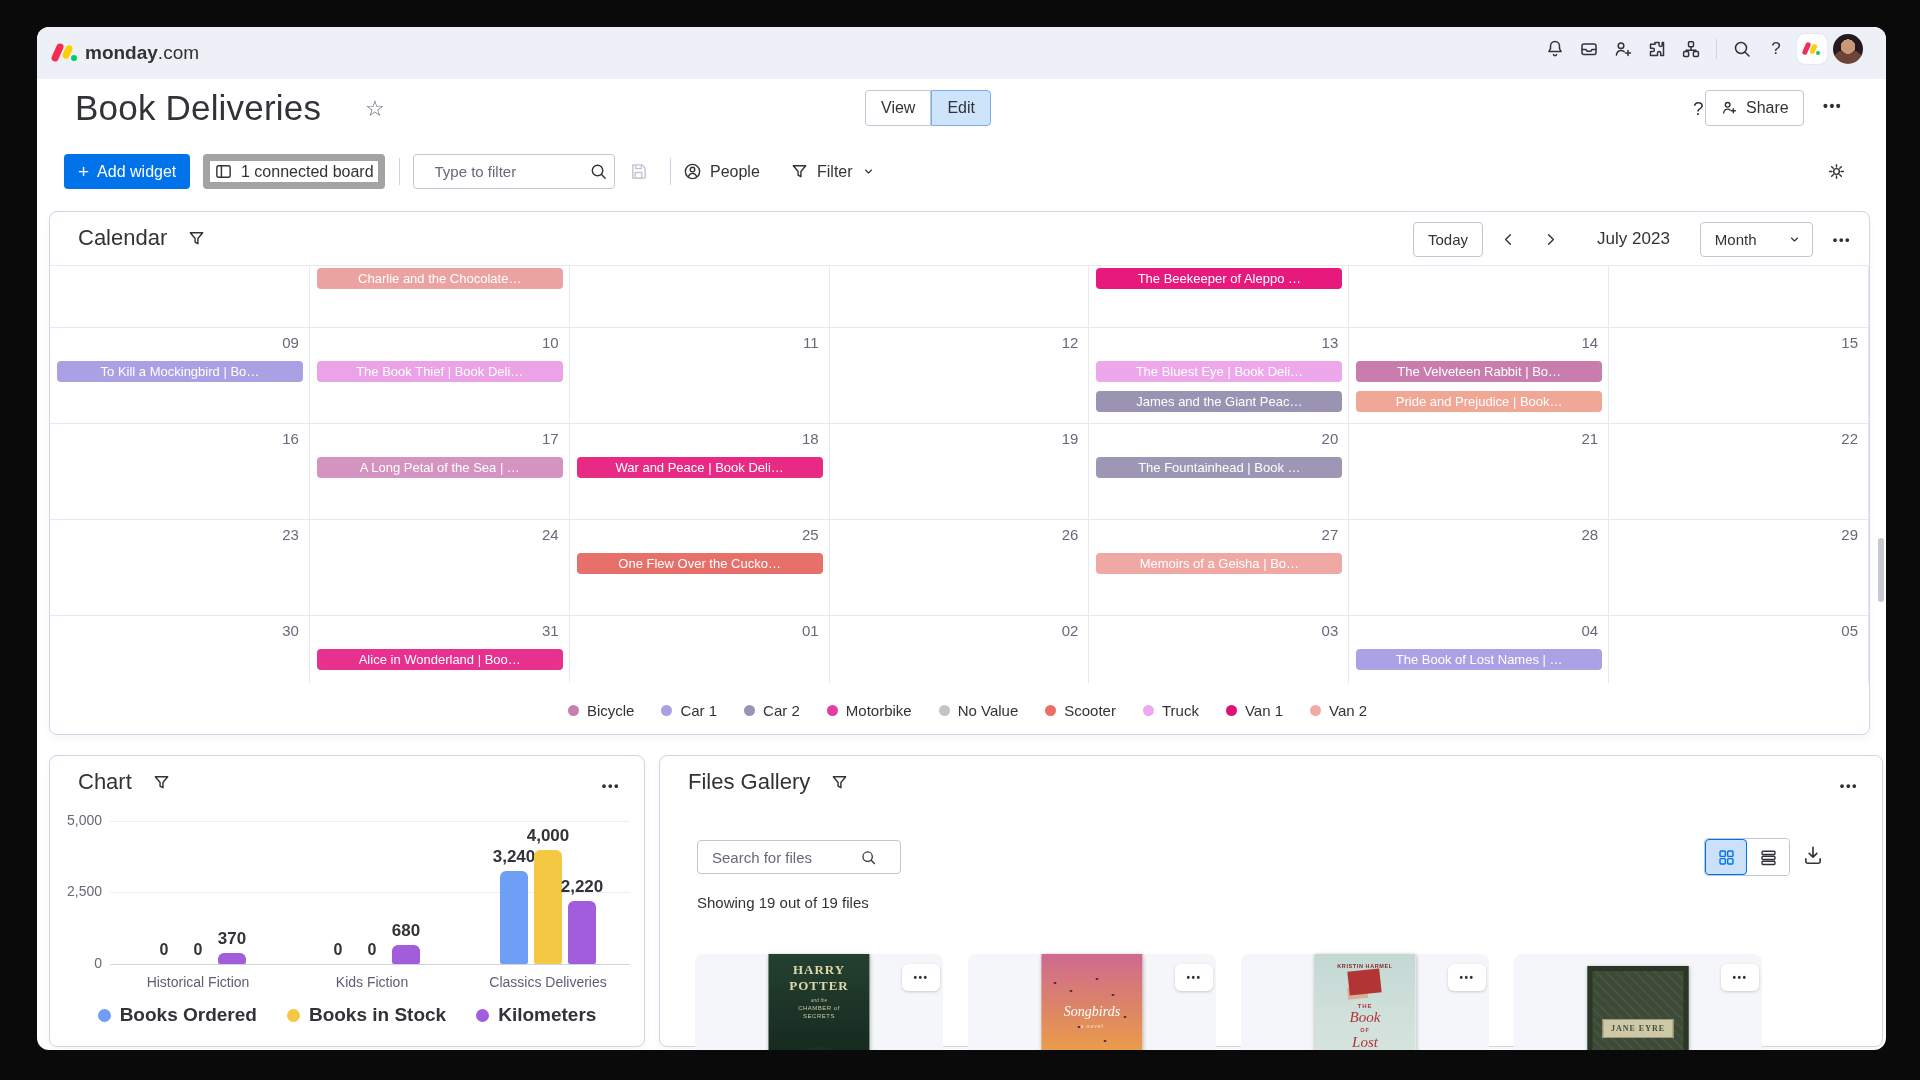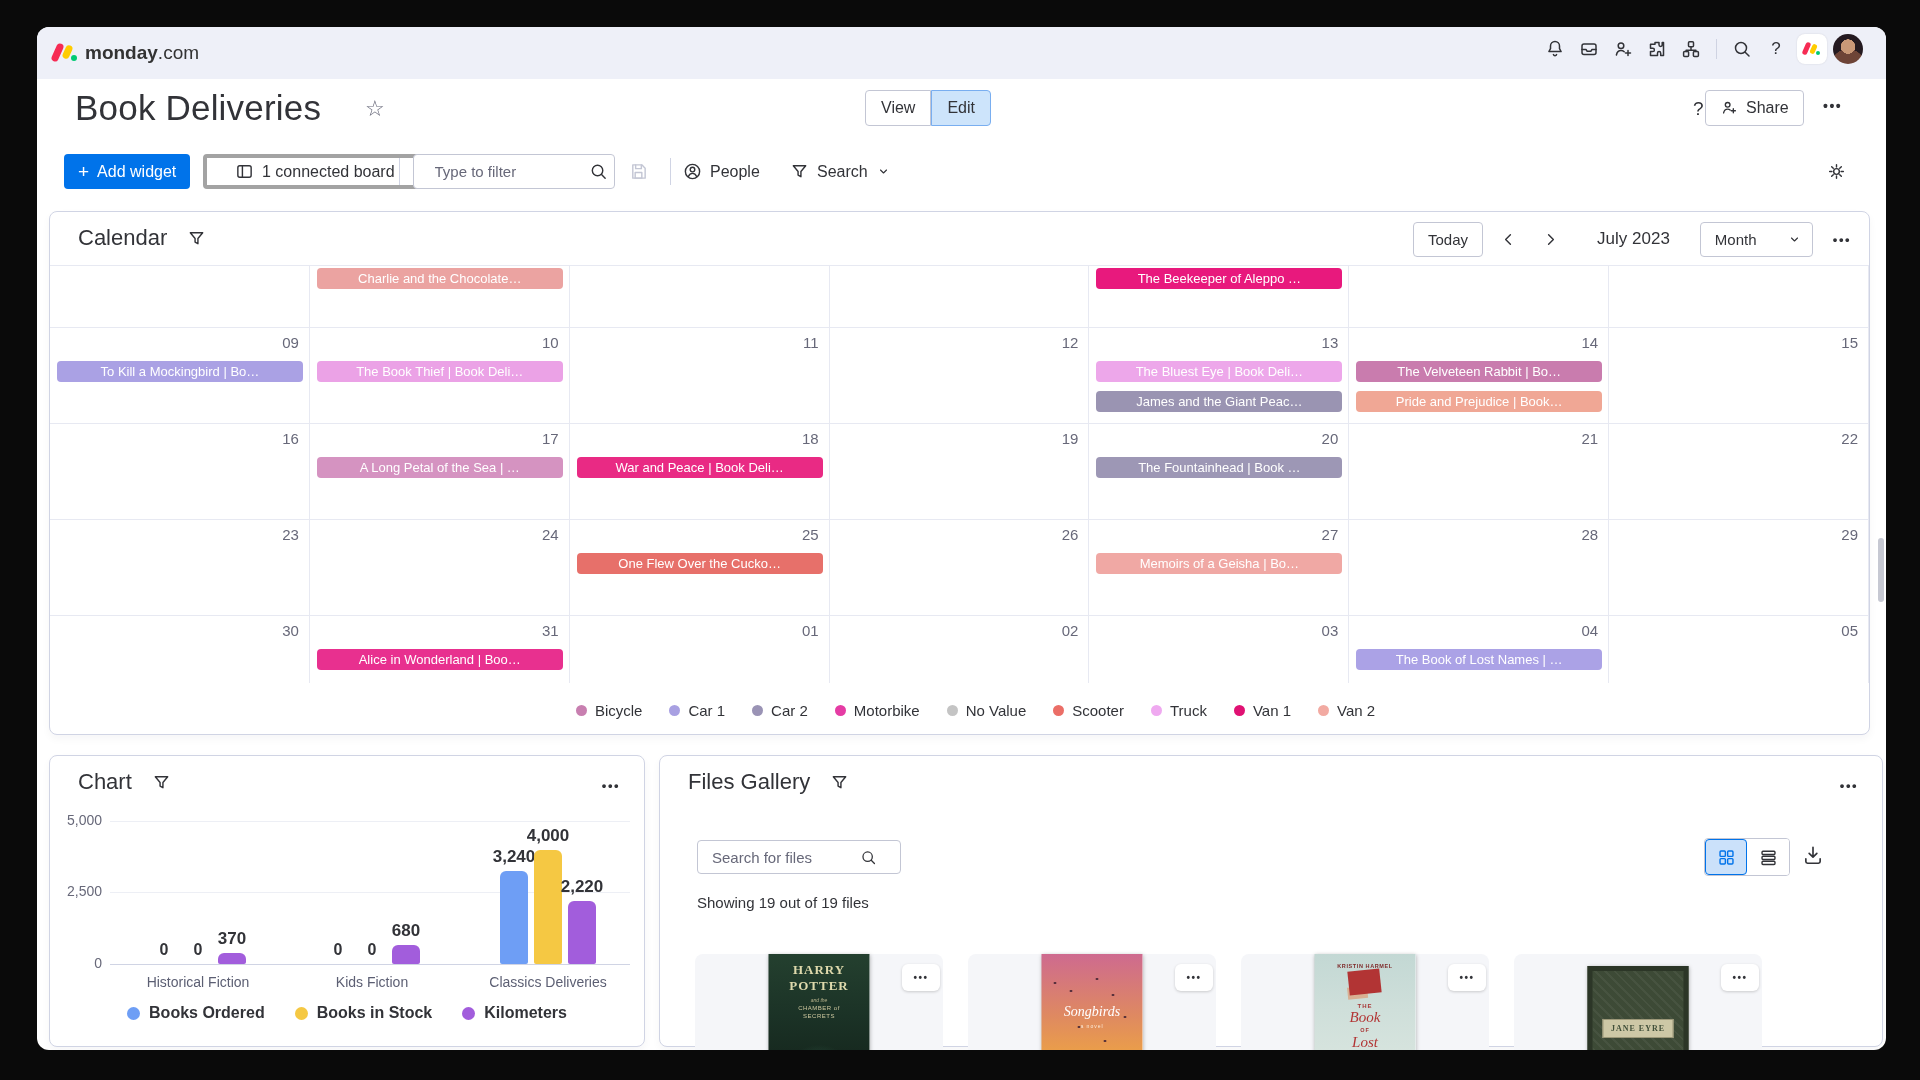--- a/index.html
+++ b/index.html
@@ -43,21 +43,21 @@
   .share-btn{position:absolute;left:1668px;top:20px;height:36px;padding:0 14px;display:flex;align-items:center;gap:8px;
     border:1px solid #c3c6d4;border-radius:4px;font-size:16px;color:#323338;background:#fff;cursor:pointer;}
   .share-btn svg{width:18px;height:18px;stroke:#323338;fill:none;stroke-width:1.5;stroke-linecap:round;stroke-linejoin:round;}
   .dots{color:#323338;font-size:13px;letter-spacing:1.5px;font-weight:700;cursor:pointer;}
   .tr-dots{position:absolute;left:1786px;top:28px;font-size:14px;}
   
   .toolbar{position:absolute;left:0;top:113px;width:100%;height:63px;}
   .tb-item{position:absolute;top:14px;height:35px;display:flex;align-items:center;}
   .btn-primary{left:27px;background:#0073ea;color:#fff;border-radius:4px;padding:0 14px;gap:8px;font-size:16px;cursor:pointer;}
   .btn-plus{font-size:19px;font-weight:400;line-height:1;}
-  .btn-outline{background:#fff;border:4px solid #a3a3a3;border-radius:4px;padding:0 28px;gap:8px;font-size:16px;color:#323338;cursor:pointer;}
+  .btn-outline{background:#fff;border:7px solid #a3a3a3;border-radius:4px;padding:0 4px;gap:8px;font-size:16px;color:#323338;cursor:pointer;}
   .b-connected{left:166px;}
   .tool-divider{position:absolute;top:18px;width:1px;height:27px;background:#d0d4e4;}
   .filter-input-wrap{left:376px;width:202px;border:1px solid #c3c6d4;border-radius:4px;background:#fff;justify-content:center;}
   .filter-input-wrap input{border:none;outline:none;background:transparent;font-size:15px;color:#323338;width:156px;margin-left:12px;font-family:"Liberation Sans",sans-serif;}
   .filter-input-wrap input::placeholder{color:#676879;}
   .icon-svg{width:19px;height:19px;stroke:#323338;fill:none;stroke-width:1.5;stroke-linecap:round;stroke-linejoin:round;}
   .icon-muted{stroke:#c3c6d4;}
   .save-ico{left:592px;cursor:default;}
   .ghost-btn{background:transparent;border:none;gap:8px;font-size:16px;color:#323338;cursor:pointer;padding:0 8px;}
   .b-people{left:638px;}
@@ -78,35 +78,35 @@
   .month-select{height:35px;width:113px;border:1px solid #c3c6d4;border-radius:4px;display:flex;align-items:center;justify-content:space-between;padding:0 10px 0 14px;font-size:15px;color:#323338;background:#fff;cursor:pointer;}
   .cal-dots{margin-left:20px;}
   .cal-grid{position:absolute;left:0;top:53px;width:100%;height:419px;border-top:1px solid #e7e9f2;overflow:hidden;}
   .week-row{position:relative;width:100%;display:flex;}
   .wr-border{border-bottom:1px solid #e7e9f2;}
   .day-cell{flex:1 0 0;position:relative;border-right:1px solid #e7e9f2;}
   .day-cell:last-child{border-right:none;}
   .date-num{position:absolute;right:10px;top:6px;font-size:15px;color:#676879;}
   .cal-event{position:absolute;height:21px;line-height:21px;border-radius:4px;color:#fff;font-size:13px;
     text-align:center;padding:0 8px;overflow:hidden;white-space:nowrap;cursor:pointer;}
-  .cal-legend{position:absolute;left:16px;top:472px;width:100%;height:52px;display:flex;align-items:center;justify-content:center;gap:27px;}
+  .cal-legend{position:absolute;left:8px;top:472px;width:100%;height:52px;display:flex;align-items:center;justify-content:center;gap:27px;}
   .legend-item{display:flex;align-items:center;gap:8px;font-size:15px;color:#323338;}
   .legend-dot{width:11px;height:11px;border-radius:50%;}
   
   .chart-card{left:12px;top:728px;width:596px;height:292px;}
   .chart-plot{position:absolute;left:0;top:46px;width:100%;height:212px;}
   .gridline{position:absolute;left:60px;right:14px;height:1px;background:#edeff5;}
   .axisline{position:absolute;left:60px;right:14px;height:1px;background:#d0d4e4;}
   .ytick{position:absolute;left:0;width:52px;text-align:right;font-size:14px;color:#676879;}
   .cbar{position:absolute;width:28px;border-radius:6px 6px 2px 2px;cursor:pointer;}
   .bar-val{position:absolute;width:80px;text-align:center;font-size:17px;font-weight:700;color:#323338;}
   .zero-val{position:absolute;width:30px;text-align:center;font-size:16px;font-weight:700;color:#323338;top:139px;}
   .cat-label{position:absolute;width:220px;text-align:center;font-size:14px;color:#5c5f73;top:172px;}
   .chart-legend{position:absolute;left:0;top:248px;width:100%;display:flex;justify-content:center;gap:30px;}
-  .chart-legend .legend-item{font-size:16px;font-weight:700;gap:9px;}
+  .chart-legend .legend-item{font-size:19px;font-weight:700;gap:9px;}
   .chart-legend .legend-dot{width:13px;height:13px;}
   
   .files-card{left:622px;top:728px;width:1224px;height:292px;}
   .files-search{position:absolute;left:37px;top:84px;width:204px;height:34px;border:1px solid #c3c6d4;border-radius:4px;background:#fff;display:flex;align-items:center;}
   .files-search input{border:none;outline:none;background:transparent;font-size:15px;color:#323338;width:150px;margin-left:12px;font-family:"Liberation Sans",sans-serif;}
   .files-search input::placeholder{color:#676879;}
   .showing-text{position:absolute;left:37px;top:138px;font-size:15px;color:#323338;}
   .view-toggle{position:absolute;left:1044px;top:82px;height:38px;display:flex;border:1px solid #c3c6d4;border-radius:4px;overflow:hidden;}
   .vt-btn{width:42px;display:flex;align-items:center;justify-content:center;background:#fff;cursor:pointer;}
   .vt-selected{background:#cbe1fa;outline:1px solid #0073ea;outline-offset:-1px;border-radius:4px;}
@@ -259,21 +259,21 @@
           <circle cx="10" cy="10" r="7.5"></circle>
           <circle cx="10" cy="8" r="2.4"></circle>
           <path d="M5.7 15.2c1-2.3 2.5-3.2 4.3-3.2s3.3.9 4.3 3.2"></path>
         </svg>
       <span>People</span>
     </div>
     <div class="tb-item ghost-btn b-filter">
       <svg class="icon-svg" viewBox="0 0 20 20">
           <path d="M3.5 4h13l-5 6v5.5l-3-1.8V10z"></path>
         </svg>
-      <span>Search</span>
+      <span>Filter</span>
       <svg class="icon-svg" viewBox="0 0 20 20" style="width:15px;height:15px">
           <path d="m6 8 4 4 4-4"></path>
         </svg>
     </div>
     <div class="tb-item gear-btn">
       <svg class="icon-svg" viewBox="0 0 20 20">
           <circle cx="10" cy="10" r="3"></circle>
           <path d="M10 2.8v2.4M10 14.8v2.4M2.8 10h2.4M14.8 10h2.4M4.9 4.9l1.7 1.7M13.4 13.4l1.7 1.7M15.1 4.9l-1.7 1.7M6.6 13.4l-1.7 1.7"></path>
         </svg>
     </div>

